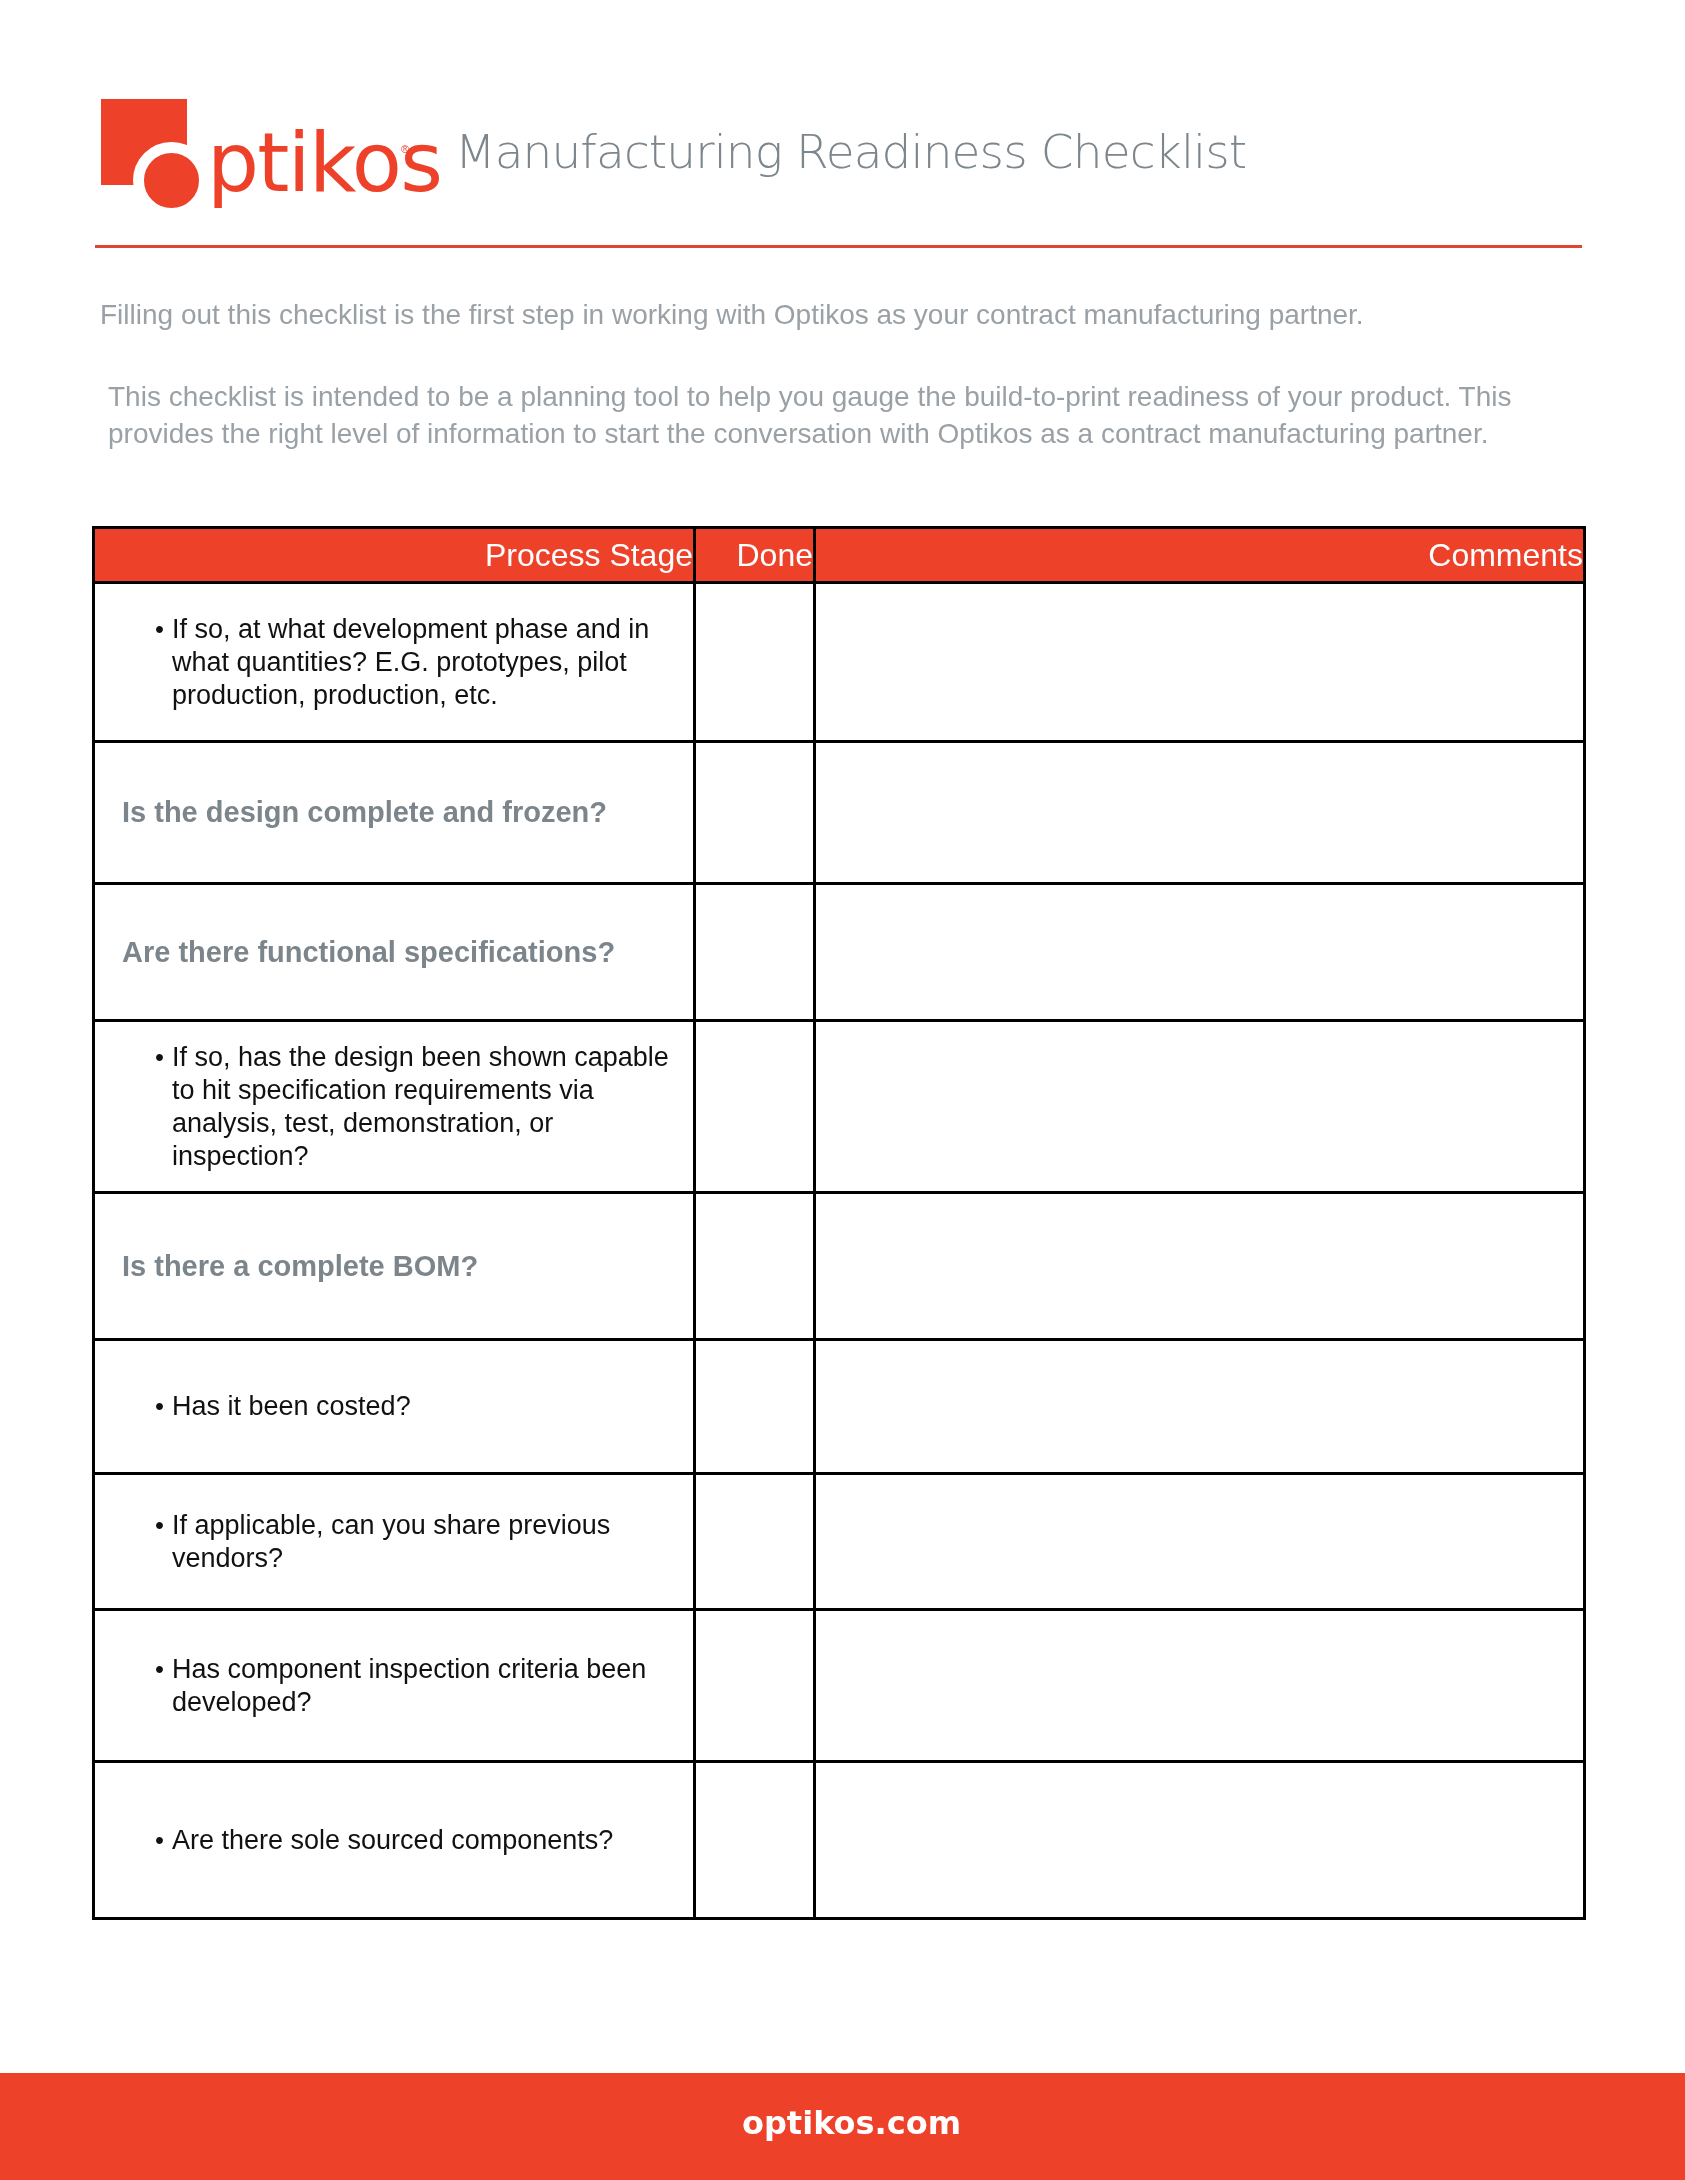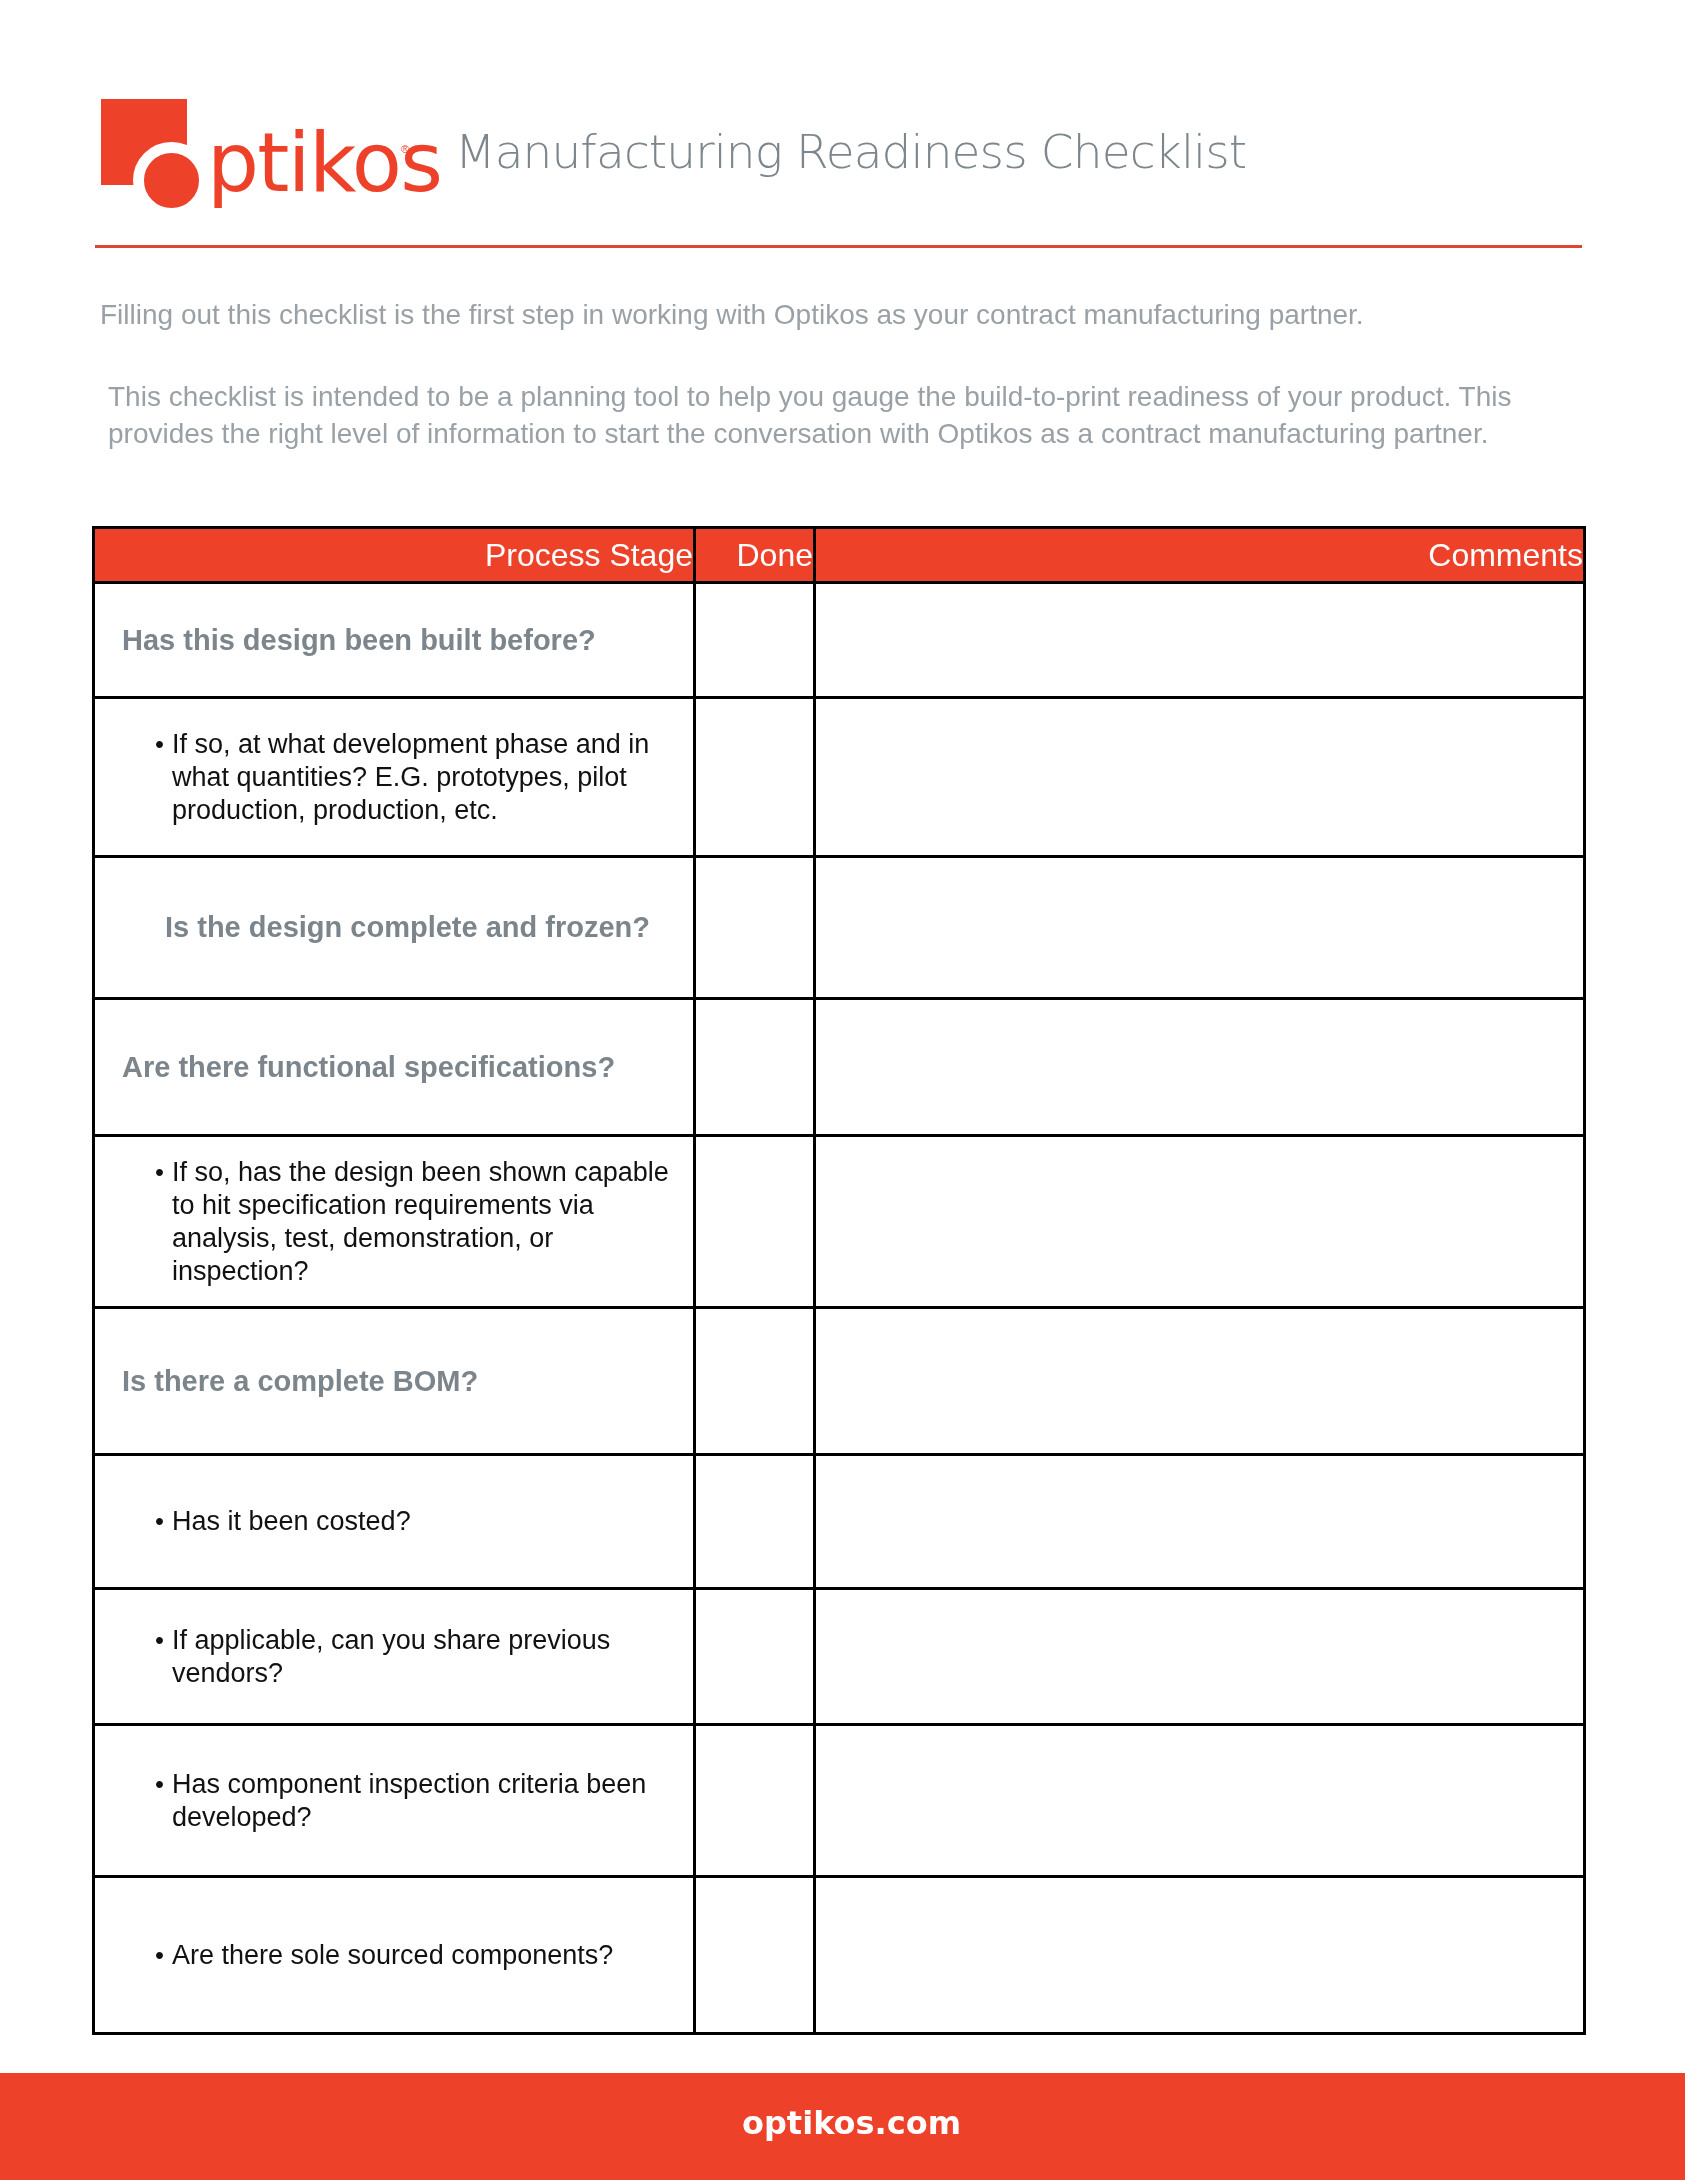--- a/index.html
+++ b/index.html
@@ -72,36 +72,31 @@
       <col class="col-comments">
   </colgroup>
   <thead>
     <tr>
       <th>Process Stage</th>
       <th>Done</th>
       <th>Comments</th>
     </tr>
   </thead>
   <tbody id="checklist-body">
-      <tr style="height: 115px;">
-        <td class="stage-q">Has this design been built before?</td>
-        <td class="done-cell"></td>
-        <td class="comments-cell"></td>
-      </tr>
       <tr style="height: 159px;">
         <td class="stage-sub">
           <div class="sub-wrap">
             <span class="bullet">•</span>
             <span class="sub-text">If so, at what development phase and in what quantities?  E.G. prototypes, pilot production, production, etc.</span>
           </div>
         </td>
         <td class="done-cell"></td>
         <td class="comments-cell"></td>
       </tr>
-      <tr style="height: 142px; text-align: center;">
+      <tr style="height: 142px;">
         <td class="stage-q">Is the design complete and frozen?</td>
         <td class="done-cell"></td>
         <td class="comments-cell"></td>
       </tr>
       <tr style="height: 137px;">
         <td class="stage-q">Are there functional specifications?</td>
         <td class="done-cell"></td>
         <td class="comments-cell"></td>
       </tr>
       <tr style="height: 172px;">

